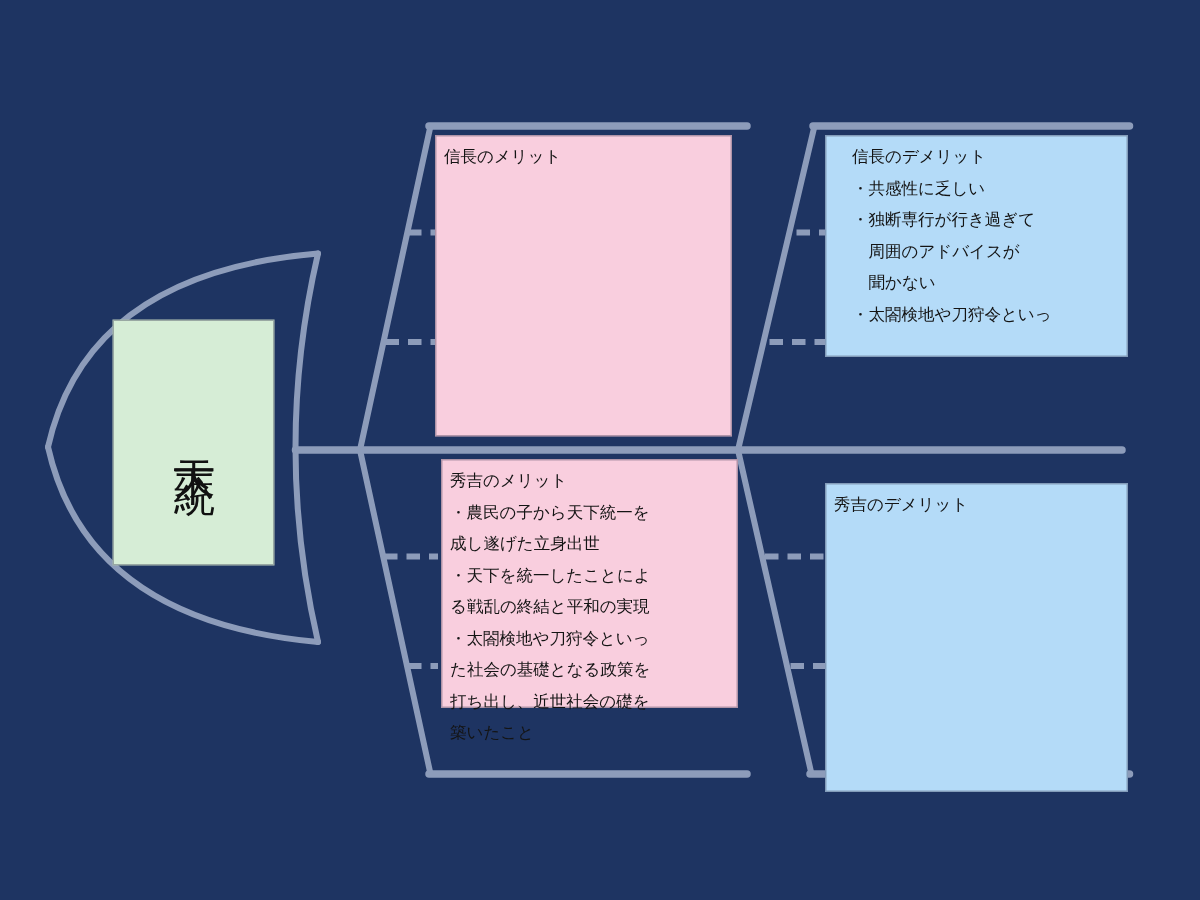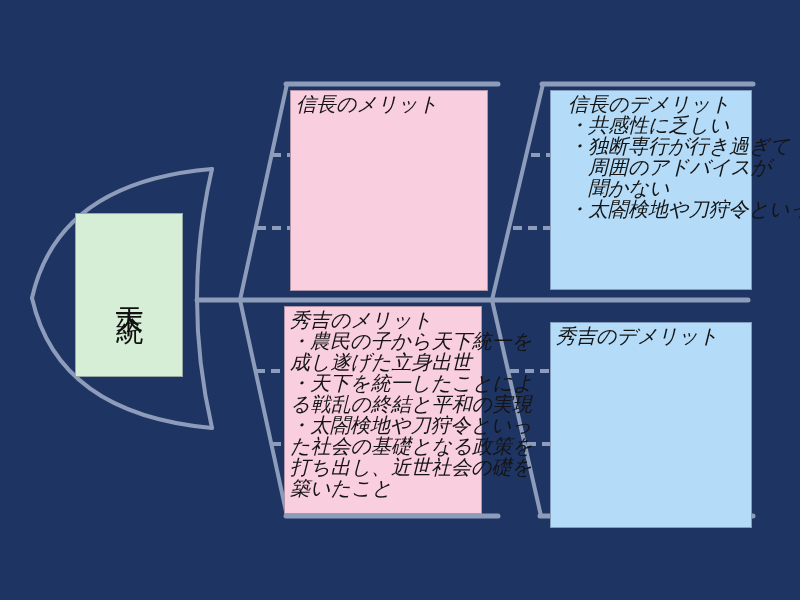--- a/index.html
+++ b/index.html
@@ -25,33 +25,32 @@
   .ln-med   { stroke-width: 4px; }
   .ln-dash  { stroke-width: 4px; stroke-dasharray: 9 6; stroke-linecap: butt; }
 
   .node {
     position: absolute;
     box-sizing: border-box;
     color: #141414;
     border: 1px solid rgba(40, 40, 70, 0.35);
   }
   .branch-box {
-    font-size: 20px;
+    font-size: 11px;
     line-height: 21px;
     padding: 3px 5px;
-    font-style: italic;
   }
   .branch-box .branch-title { white-space: pre; }
   .branch-box .branch-body  { white-space: pre; }
   .merit   { background: #f9cede; }
   .demerit { background: #b4dbf8; }
 
   .box-tl { left: 290px; top: 90px;  width: 198px; height: 201px; }
-  .box-tr { left: 550px; top: 90px;  width: 202px; height: 200px; padding-left: 17px; }
-  .box-bl { left: 284px; top: 306px; width: 198px; height: 208px; }
+  .box-tr { left: 550px; top: 90px;  width: 202px; height: 148px; padding-left: 17px; }
+  .box-bl { left: 294px; top: 306px; width: 198px; height: 166px; }
   .box-br { left: 550px; top: 306px; width: 202px; height: 206px; margin-top: 16px; }
 
   .head-node {
     left: 75px; top: 213px;
     width: 108px; height: 164px;
     background: #d6edd6;
     display: flex;
     align-items: center;
     justify-content: center;
   }

